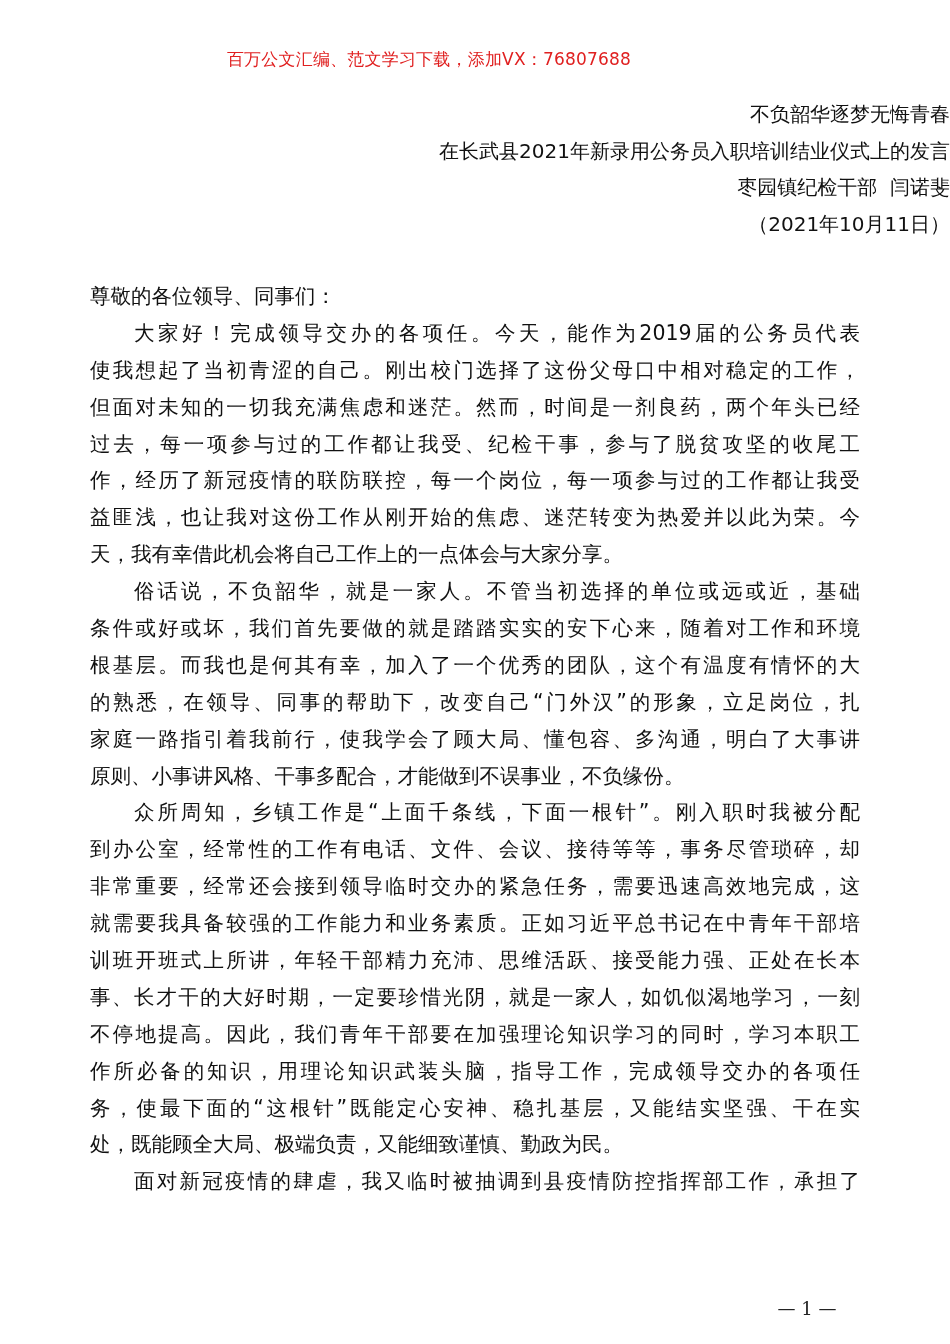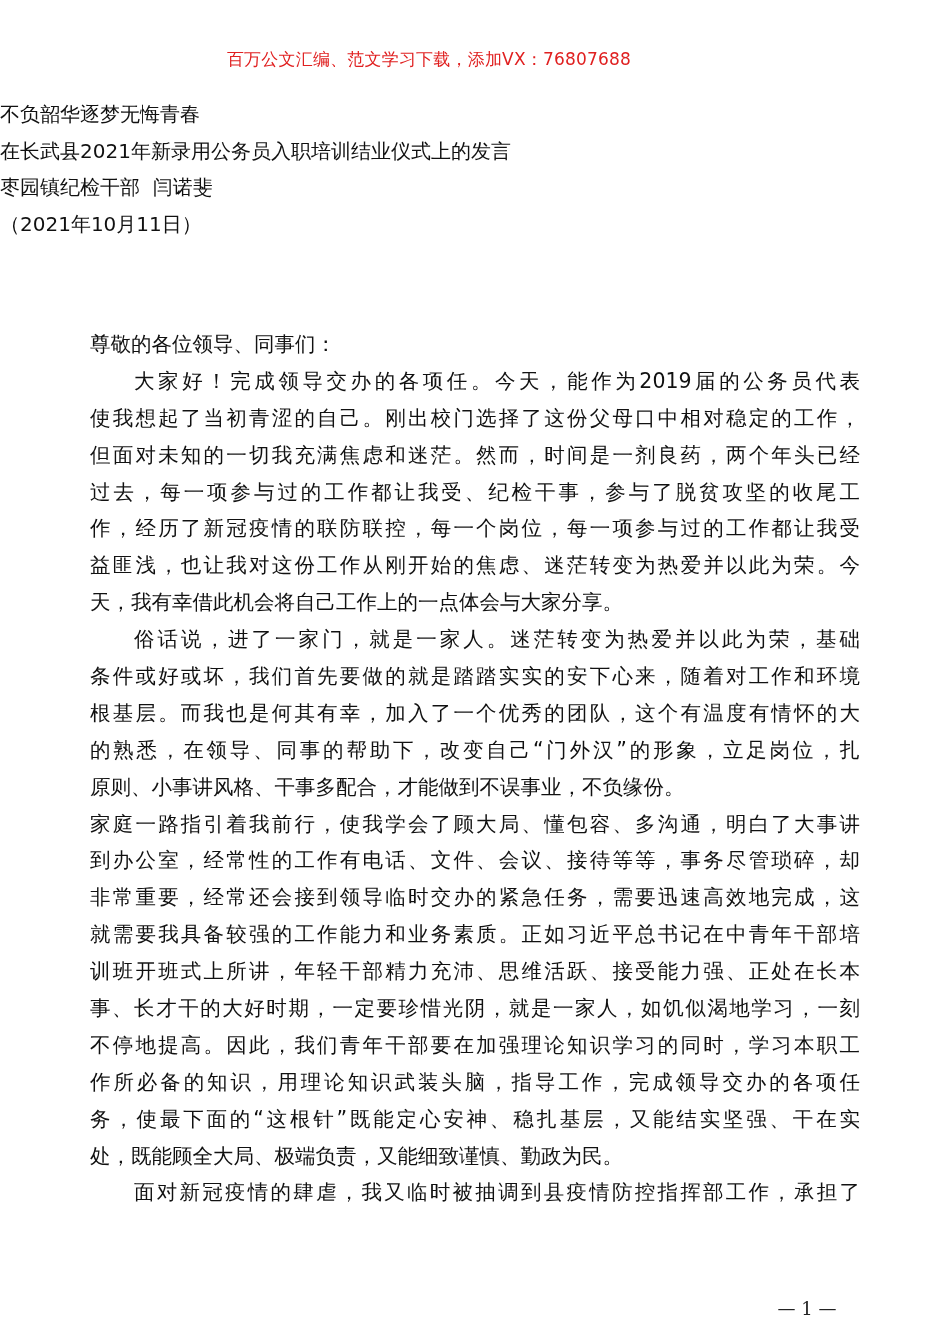--- a/index.html
+++ b/index.html
@@ -1,22 +1,22 @@
 <!DOCTYPE html>
 <html><head>
   <meta charset="utf-8">
   <style>
     html, body { margin: 0; padding: 0; background: #ffffff; }
     body { width: 950px; height: 1344px; position: relative; overflow: hidden;
            font-family: "DejaVu Sans", "Liberation Sans", sans-serif; color: #111111; }
     .banner { position: absolute; top: 44px; left: 0; width: 858px; text-align: center;
               color: #e02020; font-size: 17px; line-height: 30px; letter-spacing: 0.2px; }
-    .title-block { position: absolute; top: 96px; left: 0; width: 950px; text-align: left; }
+    .title-block { position: absolute; top: 96px; left: 0; width: 950px; text-align: right; }
     .title-line { font-size: 20px; line-height: 36.5px; height: 36.5px; white-space: nowrap; }
-    .body { position: absolute; top: 278px; left: 90px; width: 770px; margin-top: 48px; }
+    .body { position: absolute; top: 278px; left: 90px; width: 770px; }
     .line { font-size: 20.5px; line-height: 36.9px; height: 36.9px; white-space: nowrap;
             overflow: visible; text-align: justify; text-align-last: justify; }
     .line.last { text-align-last: left; }
     .line.indent { padding-left: 44px; }
     .line.salutation { text-align-last: left; }
     .page-number { position: absolute; top: 1298px; left: 762px; width: 90px; text-align: center;
                    font-family: "DejaVu Serif", "Liberation Serif", serif; font-size: 18px; color: #222; }
   </style>
 </head>
 <body>
@@ -37,29 +37,30 @@
     <div class="line indent">大家好！完成领导交办的各项任。今天，能作为2019届的公务员代表</div>
     <div class="line">使我想起了当初青涩的自己。刚出校门选择了这份父母口中相对稳定的工作，</div>
     <div class="line">但面对未知的一切我充满焦虑和迷茫。然而，时间是一剂良药，两个年头已经</div>
     <div class="line">过去，每一项参与过的工作都让我受、纪检干事，参与了脱贫攻坚的收尾工</div>
     <div class="line">作，经历了新冠疫情的联防联控，每一个岗位，每一项参与过的工作都让我受</div>
     <div class="line">益匪浅，也让我对这份工作从刚开始的焦虑、迷茫转变为热爱并以此为荣。今</div>
     <div class="line last">天，我有幸借此机会将自己工作上的一点体会与大家分享。</div>
   </div>
 
   <div>
-    <div class="line indent">俗话说，进了一家门，就是一家人。迷茫转变为热爱并以此为荣，基础</div>
+    <div class="line indent">俗话说，不负韶华，就是一家人。不管当初选择的单位或远或近，基础</div>
     <div class="line">条件或好或坏，我们首先要做的就是踏踏实实的安下心来，随着对工作和环境</div>
     <div class="line">根基层。而我也是何其有幸，加入了一个优秀的团队，这个有温度有情怀的大</div>
     <div class="line">的熟悉，在领导、同事的帮助下，改变自己“门外汉”的形象，立足岗位，扎</div>
+    <div class="line">家庭一路指引着我前行，使我学会了顾大局、懂包容、多沟通，明白了大事讲</div>
     <div class="line last">原则、小事讲风格、干事多配合，才能做到不误事业，不负缘份。</div>
-    <div class="line">家庭一路指引着我前行，使我学会了顾大局、懂包容、多沟通，明白了大事讲</div>
   </div>
 
   <div>
+    <div class="line indent">众所周知，乡镇工作是“上面千条线，下面一根针”。刚入职时我被分配</div>
     <div class="line">到办公室，经常性的工作有电话、文件、会议、接待等等，事务尽管琐碎，却</div>
     <div class="line">非常重要，经常还会接到领导临时交办的紧急任务，需要迅速高效地完成，这</div>
     <div class="line">就需要我具备较强的工作能力和业务素质。正如习近平总书记在中青年干部培</div>
     <div class="line">训班开班式上所讲，年轻干部精力充沛、思维活跃、接受能力强、正处在长本</div>
     <div class="line">事、长才干的大好时期，一定要珍惜光阴，就是一家人，如饥似渴地学习，一刻</div>
     <div class="line">不停地提高。因此，我们青年干部要在加强理论知识学习的同时，学习本职工</div>
     <div class="line">作所必备的知识，用理论知识武装头脑，指导工作，完成领导交办的各项任</div>
     <div class="line">务，使最下面的“这根针”既能定心安神、稳扎基层，又能结实坚强、干在实</div>
     <div class="line last">处，既能顾全大局、极端负责，又能细致谨慎、勤政为民。</div>
   </div>

